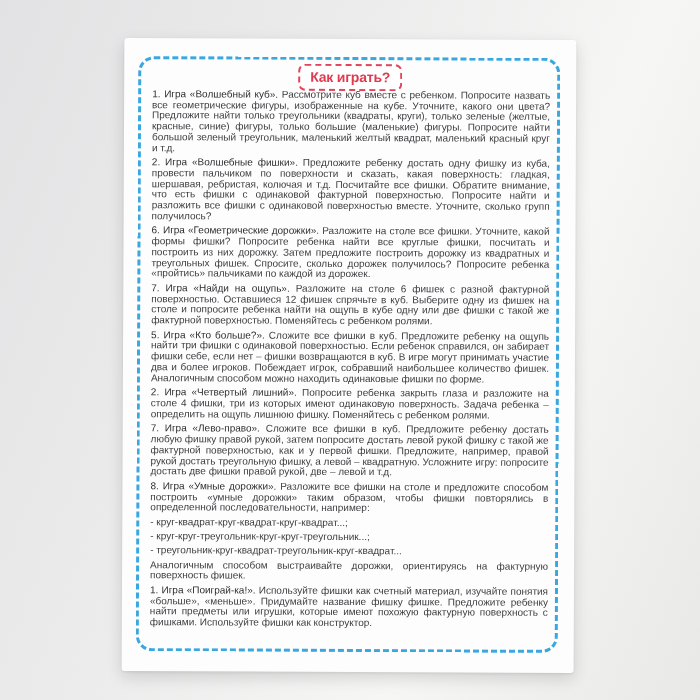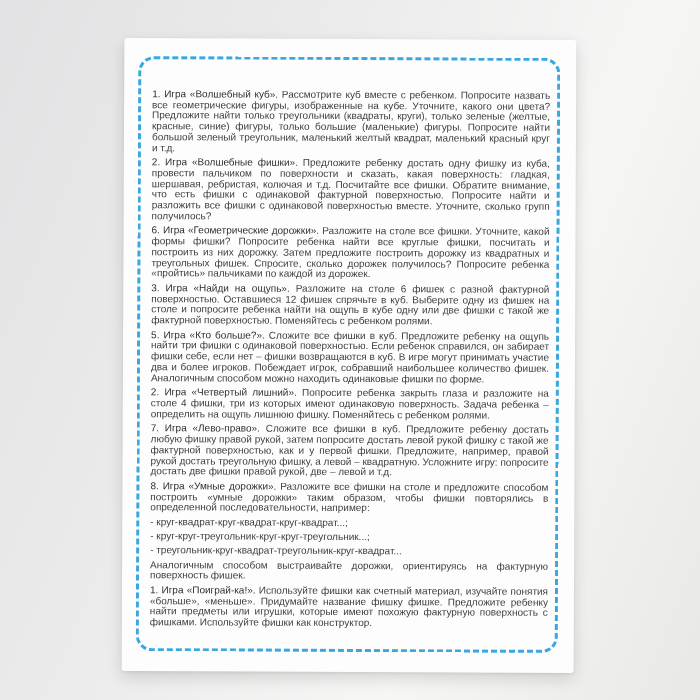--- a/index.html
+++ b/index.html
@@ -33,25 +33,28 @@
   .h{color:#2d2d2f;font-weight:400;}
   .list-item{margin:0 0 3.5px;text-align:left;}
   .sec-cont{margin:0 0 4px;}
 </style>
 </head>
 <body>
 
 <div class="stage">
   <div class="card">
     <div class="border-box"></div>
+    <div class="title-box">
+      <span class="t">Как играть?</span>
+    </div>
     <div class="content">
       <p class="sec"><b class="h">1. Игра «Волшебный куб».</b> <span>Рассмотрите куб вместе с ребенком. Попросите назвать все геометрические фигуры, изображенные на кубе. Уточните, какого они цвета? Предложите найти только треугольники (квадраты, круги), только зеленые (желтые, красные, синие) фигуры, только большие (маленькие) фигуры. Попросите найти большой зеленый треугольник, маленький желтый квадрат, маленький красный круг и т.д.</span></p>
       <p class="sec"><b class="h">2. Игра «Волшебные фишки».</b> <span>Предложите ребенку достать одну фишку из куба, провести пальчиком по поверхности и сказать, какая поверхность: гладкая, шершавая, ребристая, колючая и т.д. Посчитайте все фишки. Обратите внимание, что есть фишки с одинаковой фактурной поверхностью. Попросите найти и разложить все фишки с одинаковой поверхностью вместе. Уточните, сколько групп получилось?</span></p>
       <p class="sec"><b class="h">6. Игра «Геометрические дорожки».</b> <span>Разложите на столе все фишки. Уточните, какой формы фишки? Попросите ребенка найти все круглые фишки, посчитать и построить из них дорожку. Затем предложите построить дорожку из квадратных и треугольных фишек. Спросите, сколько дорожек получилось? Попросите ребенка «пройтись» пальчиками по каждой из дорожек.</span></p>
-      <p class="sec"><b class="h">3. Игра «Найди на ощупь».</b> <span>Разложите на столе 6 фишек с разной фактурной поверхностью. Оставшиеся 12 фишек спрячьте в куб. Выберите одну из фишек на столе и попросите ребенка найти на ощупь в кубе одну или две фишки с такой же фактурной поверхностью. Поменяйтесь с ребенком ролями.</span></p>
+      <p class="sec"><b class="h">7. Игра «Найди на ощупь».</b> <span>Разложите на столе 6 фишек с разной фактурной поверхностью. Оставшиеся 12 фишек спрячьте в куб. Выберите одну из фишек на столе и попросите ребенка найти на ощупь в кубе одну или две фишки с такой же фактурной поверхностью. Поменяйтесь с ребенком ролями.</span></p>
       <p class="sec"><b class="h">5. Игра «Кто больше?».</b> <span>Сложите все фишки в куб. Предложите ребенку на ощупь найти три фишки с одинаковой поверхностью. Если ребенок справился, он забирает фишки себе, если нет – фишки возвращаются в куб. В игре могут принимать участие два и более игроков. Побеждает игрок, собравший наибольшее количество фишек. Аналогичным способом можно находить одинаковые фишки по форме.</span></p>
       <p class="sec"><b class="h">2. Игра «Четвертый лишний».</b> <span>Попросите ребенка закрыть глаза и разложите на столе 4 фишки, три из которых имеют одинаковую поверхность. Задача ребенка – определить на ощупь лишнюю фишку. Поменяйтесь с ребенком ролями.</span></p>
       <p class="sec"><b class="h">7. Игра «Лево-право».</b> <span>Сложите все фишки в куб. Предложите ребенку достать любую фишку правой рукой, затем попросите достать левой рукой фишку с такой же фактурной поверхностью, как и у первой фишки. Предложите, например, правой рукой достать треугольную фишку, а левой – квадратную. Усложните игру: попросите достать две фишки правой рукой, две – левой и т.д.</span></p>
       <p class="sec"><b class="h">8. Игра «Умные дорожки».</b> <span>Разложите все фишки на столе и предложите способом построить «умные дорожки» таким образом, чтобы фишки повторялись в определенной последовательности, например:</span></p>
       <p class="list-item">- круг-квадрат-круг-квадрат-круг-квадрат...;</p>
       <p class="list-item">- круг-круг-треугольник-круг-круг-треугольник...;</p>
       <p class="list-item">- треугольник-круг-квадрат-треугольник-круг-квадрат...</p>
       <p class="sec-cont">Аналогичным способом выстраивайте дорожки, ориентируясь на фактурную поверхность фишек.</p>
       <p class="sec"><b class="h">1. Игра «Поиграй-ка!».</b> <span>Используйте фишки как счетный материал, изучайте понятия «больше», «меньше». Придумайте название фишку фишке. Предложите ребенку найти предметы или игрушки, которые имеют похожую фактурную поверхность с фишками. Используйте фишки как конструктор.</span></p>
     </div>

